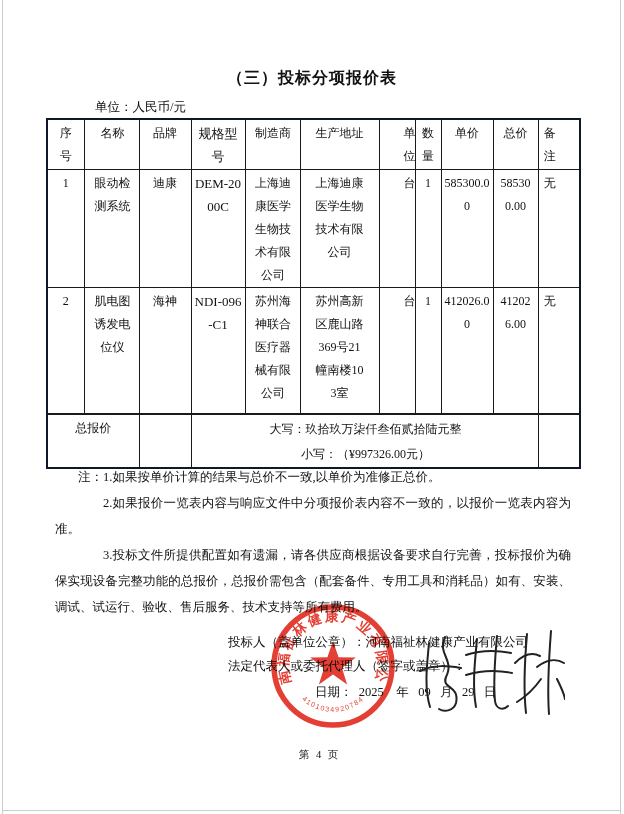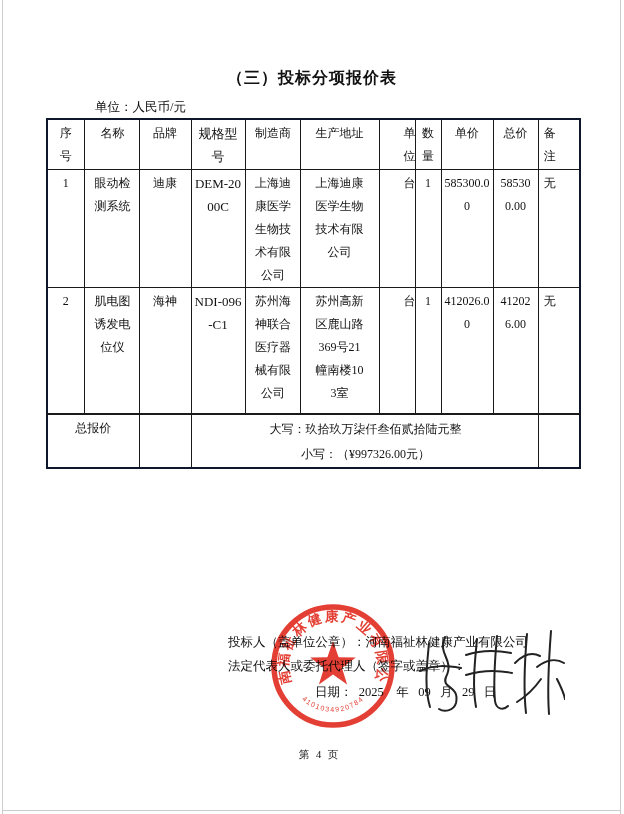--- a/index.html
+++ b/index.html
@@ -199,20 +199,25 @@
         <td></td>
         <td colspan="7" class="amount-cell">
           <div>大写：玖拾玖万柒仟叁佰贰拾陆元整</div>
           <div>小写：（¥997326.00元）</div>
         </td>
         <td></td>
       </tr>
     </tbody>
   </table>
 
+  <div class="notes">
+    <p class="n-first">注：1.如果按单价计算的结果与总价不一致,以单价为准修正总价。</p>
+    <p class="n-rest">2.如果报价一览表内容与响应文件中分项报价表内容不一致的，以报价一览表内容为准。</p>
+    <p class="n-rest">3.投标文件所提供配置如有遗漏，请各供应商根据设备要求自行完善，投标报价为确保实现设备完整功能的总报价，总报价需包含（配套备件、专用工具和消耗品）如有、安装、调试、试运行、验收、售后服务、技术支持等所有费用。</p>
+  </div>
 
   <div class="sig-line sig-bidder">投标人（盖单位公章）：河南福祉林健康产业有限公司</div>
   <div class="sig-line sig-agent">法定代表人或委托代理人（签字或盖章）：</div>
   <div class="sig-line sig-date">日期：  2025    年   09   月   29   日</div>
 
   <svg class="stamp" viewBox="0 0 134 134" aria-hidden="true">
     <defs>
       <path id="arcTop" d="M 24,80 A 45,45 0 1 1 110,80" fill="none"></path>
       <path id="arcBot" d="M 22.4,78.1 A 46,46 0 0 0 111.6,78.1" fill="none"></path>
     </defs>

